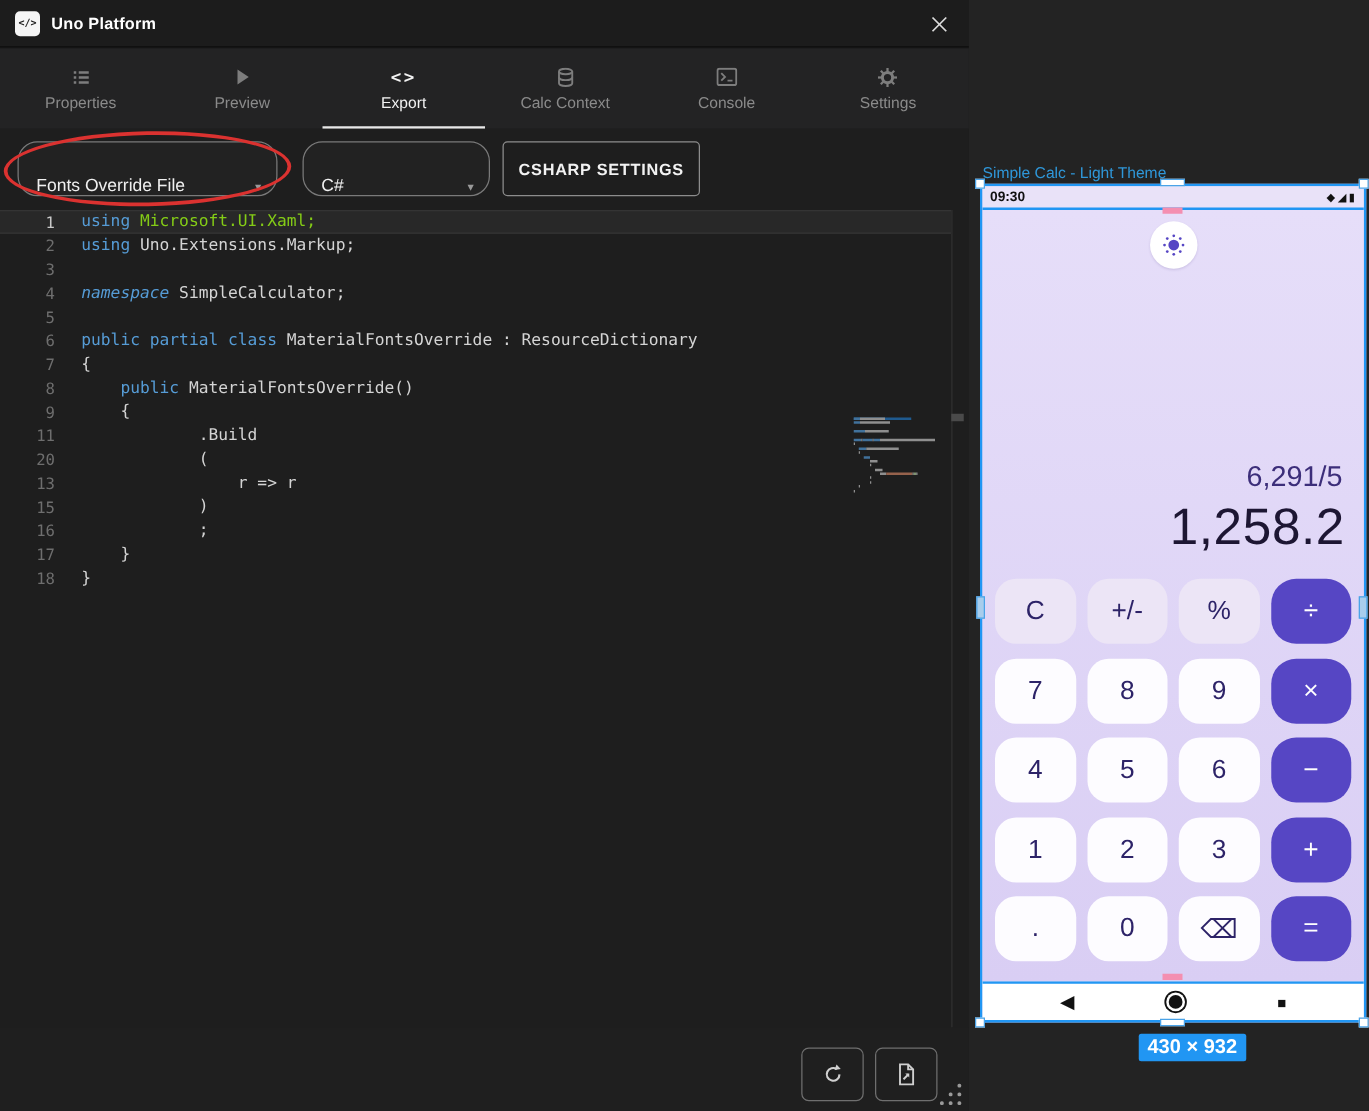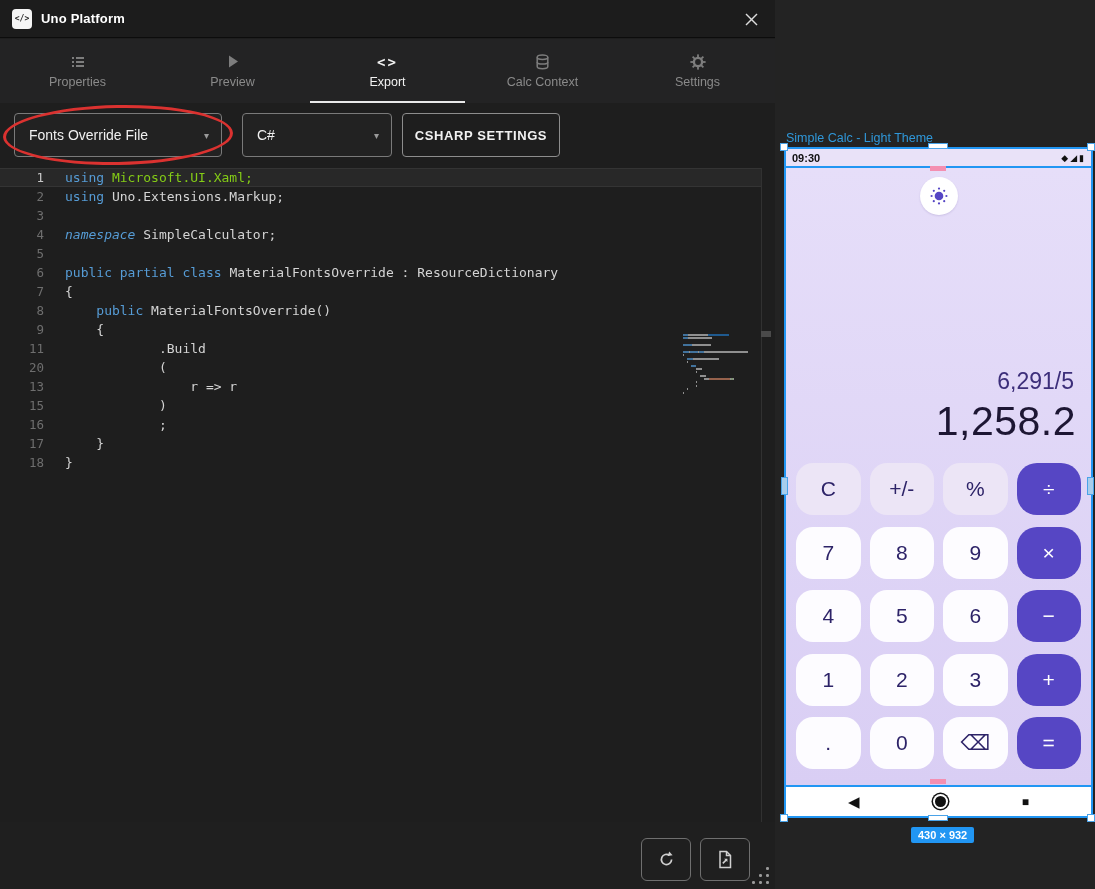--- a/index.html
+++ b/index.html
@@ -23,22 +23,22 @@
   .tab { flex:1; display:flex; flex-direction:column; align-items:center; justify-content:center;
          gap:5px; position:relative; cursor:pointer; }
   .tab .tlabel { font-size:12.5px; color:#8a8a8a; }
   .tab .ticon { height:17px; display:flex; align-items:center; justify-content:center; color:#7d7d7d; }
   .tab.active .tlabel { color:#f2f2f2; }
   .tab.active .ticon { color:#f2f2f2; }
   .tab.active::after { content:""; position:absolute; left:0; right:0; bottom:0; height:2px; background:#e8e8e8; }
   .code-glyph { font-family:"DejaVu Sans Mono", monospace; font-size:14px; letter-spacing:2px; font-weight:bold; }
 
   .toolbar { position:absolute; left:0; top:103px; width:775px; height:65px; background:#1e1e1e; }
-  .dd { position:absolute; height:44px; background:#222222; border:1px solid #7a7a7a; border-radius:4px;
-        display:flex; align-items:center; justify-content:space-between; padding:0 12px 0 14px;
+  .dd { position:absolute; height:44px; background:#222222; border:1px solid #7a7a7a; border-radius:16px;
+        display:flex; align-items:flex-end; justify-content:space-between; padding:0 12px 0 14px;
         color:#f0f0f0; font-size:14px; cursor:pointer; }
   .dd .caret { color:#9a9a9a; font-size:10px; margin-left:10px; }
   .dd1 { left:14px; top:10px; width:208px; }
   .dd2 { left:242px; top:10px; width:150px; }
   .settingsbtn { position:absolute; left:402px; top:10px; width:158px; height:44px; background:transparent;
                  border:1px solid #8d8d8d; border-radius:4px; color:#f2f2f2; font-size:13px; font-weight:bold;
                  letter-spacing:.6px; cursor:pointer; font-family:"Liberation Sans", sans-serif; }
   .annotation { position:absolute; left:3px; top:2px; width:230px; height:60px;
                 border:3px solid #db3230; border-radius:50%; transform:rotate(-1deg); pointer-events:none; }
 
@@ -91,21 +91,21 @@
   .nav-glyph { color:#111; font-size:15px; cursor:pointer; line-height:1; }
   .nav-square { font-size:12px; }
   .nav-home { width:11px; height:11px; background:#111; border-radius:50%;
               box-shadow:0 0 0 2px #fff, 0 0 0 3.5px #111; cursor:pointer; }
 
   .handle { position:absolute; width:8px; height:8px; background:#ffffff; border:1px solid #4aa3e8; z-index:5; }
   .handle.side-v { width:7px; height:18px; background:#a8cdec; }
   .handle.mid-h { width:20px; height:6px; }
   .handle.pink { width:16px; height:5px; background:#f48fb1; border:none; }
   .size-badge { position:absolute; left:911px; top:827px; background:#2196f3; color:#ffffff;
-                font-size:11px; font-weight:bold; padding:2px 7px; border-radius:2px; }
+                font-size:16px; font-weight:bold; padding:2px 7px; border-radius:2px; }
 
   svg { display:block; }
 </style>
 </head>
 <body>
 
 <div class="stage">
 
   <div class="panel">
 
@@ -148,20 +148,30 @@
       </div>
       <div class="tab">
         <span class="ticon">
           <svg width="15" height="16" viewBox="0 0 15 16" fill="none" stroke="#7d7d7d" stroke-width="1.5">
               <ellipse cx="7.5" cy="3.2" rx="5.3" ry="2.2"></ellipse>
               <path d="M2.2,3.2 v9.4 a5.3,2.2 0 0 0 10.6,0 v-9.4"></path>
               <path d="M2.2,7.9 a5.3,2.2 0 0 0 10.6,0"></path>
             </svg>
         </span>
         <span class="tlabel">Calc Context</span>
+      </div>
+      <div class="tab">
+        <span class="ticon">
+          <svg width="17" height="15" viewBox="0 0 17 15" fill="none" stroke="#7d7d7d" stroke-width="1.5">
+              <rect x="1" y="1" width="15" height="13" rx="1.5"></rect>
+              <polyline points="4,4.5 7,7.5 4,10.5"></polyline>
+              <line x1="9" y1="10.5" x2="13" y2="10.5"></line>
+            </svg>
+        </span>
+        <span class="tlabel">Console</span>
       </div>
       <div class="tab">
         <span class="ticon">
           <svg width="16" height="16" viewBox="0 0 16 16">
               <g fill="#7d7d7d">
                 <rect x="7.1" y="0.4" width="1.8" height="3.6"></rect>
                 <g transform="rotate(45 8 8)">
                   <rect x="7.1" y="0.4" width="1.8" height="3.6"></rect>
                 </g>
                 <g transform="rotate(90 8 8)">

